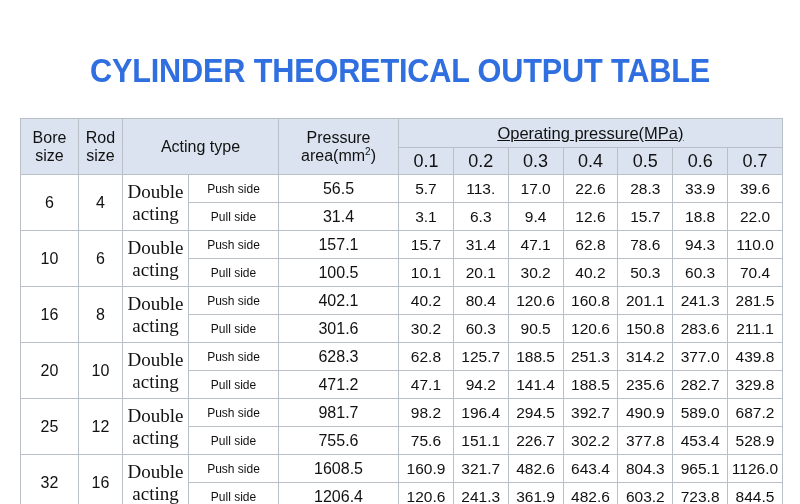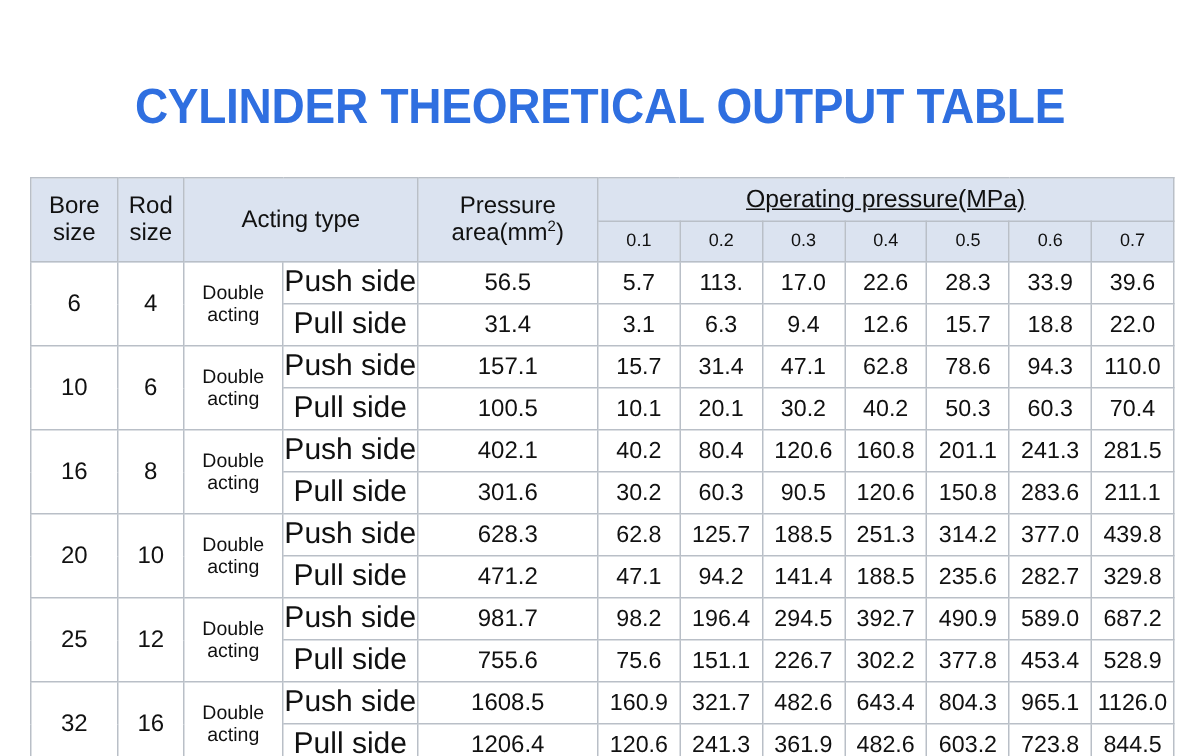--- a/index.html
+++ b/index.html
@@ -60,21 +60,21 @@
     font-size: 16px;
     color: #0d0d0d;
     border: 1px solid #9aa6bb;
     line-height: 1.12;
   }
   thead th.tall {
     height: 54px;
   }
   thead th.sub {
     height: 26px;
-    font-size: 12px;
+    font-size: 18px;
   }
   thead th.grp {
     height: 28px;
     font-size: 16.5px;
     text-decoration: underline;
   }
   tbody td {
     height: 27px;
     font-size: 15.5px;
   }
@@ -83,25 +83,26 @@
     border-top: 1.6px solid #7d7d7d;
   }
   tr.inner > td {
     border-top: 1px solid #ec4899;
   }
   td.bore, td.rod {
     font-size: 16px;
     border-left: 1px solid #9aa6bb;
   }
   td.acting {
-    font-size: 13px;
+    font-size: 19px;
     line-height: 1.12;
+    font-family: Liberation Serif, serif;
   }
   td.side {
-    font-size: 20px;
+    font-size: 12px;
   }
   td.area {
     font-size: 16px;
   }
   .sup {
     font-size: 10px;
     vertical-align: super;
     line-height: 0;
   }
   .c-bore { width: 58px; }

